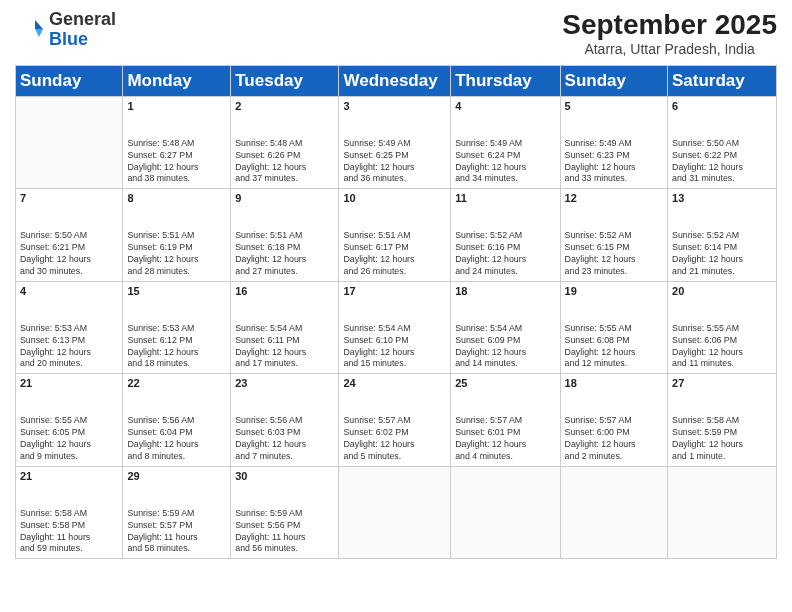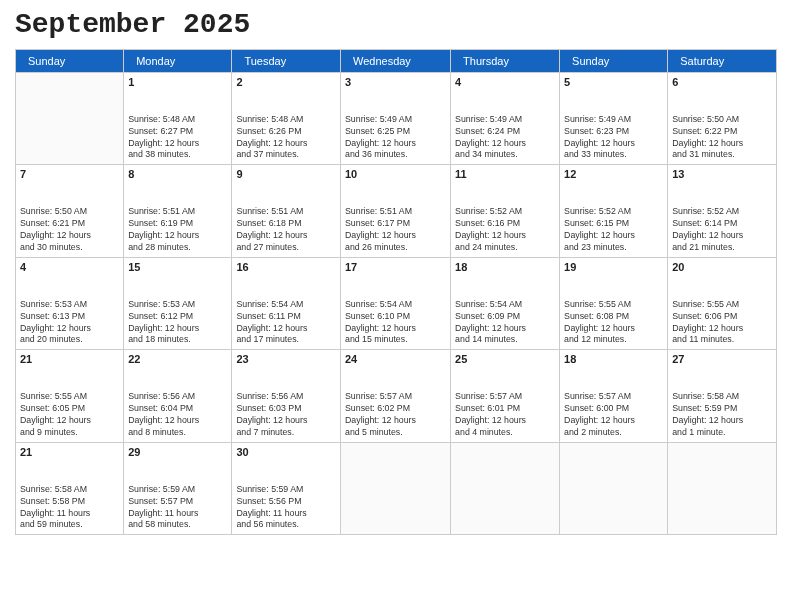--- a/index.html
+++ b/index.html
@@ -32,45 +32,44 @@
       line-height: 1.1;
     }
     .logo-text .general { color: #333; }
     .logo-text .blue { color: #1565c0; }
     .logo-icon {
       width: 30px;
       height: 30px;
     }
     .title-block {
       text-align: center;
-      font-family: Liberation Mono, monospace;
     }
     .title-block h1 {
       font-size: 28px;
       font-weight: bold;
       color: #222;
       line-height: 1.1;
     }
     .title-block h2 {
       font-size: 14px;
       font-weight: normal;
       color: #444;
     }
     .calendar {
       width: 100%;
       border-collapse: collapse;
       font-size: 9.5px;
     }
     .calendar thead tr th {
       background: #1565c0;
       color: #fff;
-      padding: 5px 12px;
+      padding: 5px 4px;
       text-align: left;
-      font-size: 11px;
-      font-weight: normal;
+      font-size: 17px;
+      font-weight: bold;
       border: 1px solid #ccc;
     }
     .calendar tbody tr td {
       border: 1px solid #ccc;
       vertical-align: top;
       padding: 3px 4px;
       width: 113px;
       height: 82px;
     }
     .day-num {
@@ -91,22 +90,33 @@
     }
     .last-row td {
       height: 68px;
     }
   </style>
 </head>
 <body>
 
 <div class="page">
   <div class="header">
+    <div class="logo">
+      <svg class="logo-icon" viewBox="0 0 30 30">
+        <polygon points="20,5 28,14 20,14" fill="#1565c0"></polygon>
+        <polygon points="20,14 28,14 24,22" fill="#42a5f5"></polygon>
+      </svg>
+      <div class="logo-text">
+        <span class="general">General</span><br>
+        <span class="blue">Blue</span>
+      </div>
+    </div>
     <div class="title-block">
       <h1>September 2025</h1>
+      <h2>Atarra, Uttar Pradesh, India</h2>
     </div>
   </div>
 
   <table class="calendar">
     <thead>
       <tr>
         <th>Sunday</th>
         <th>Monday</th>
         <th>Tuesday</th>
         <th>Wednesday</th>

